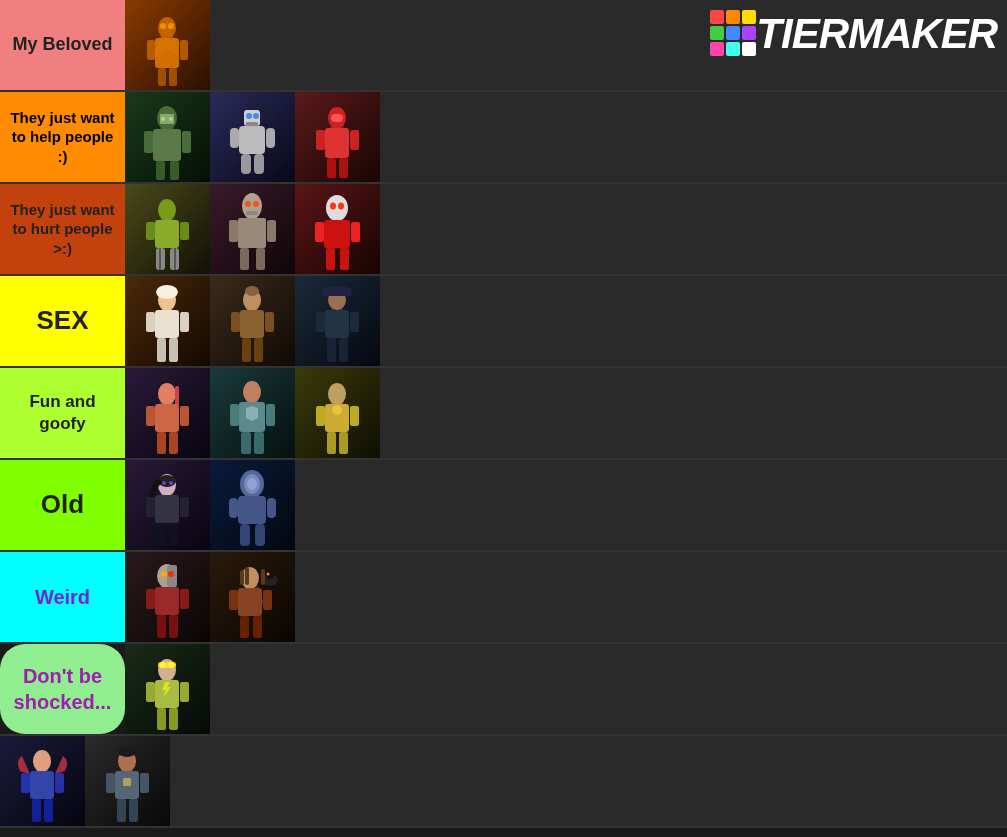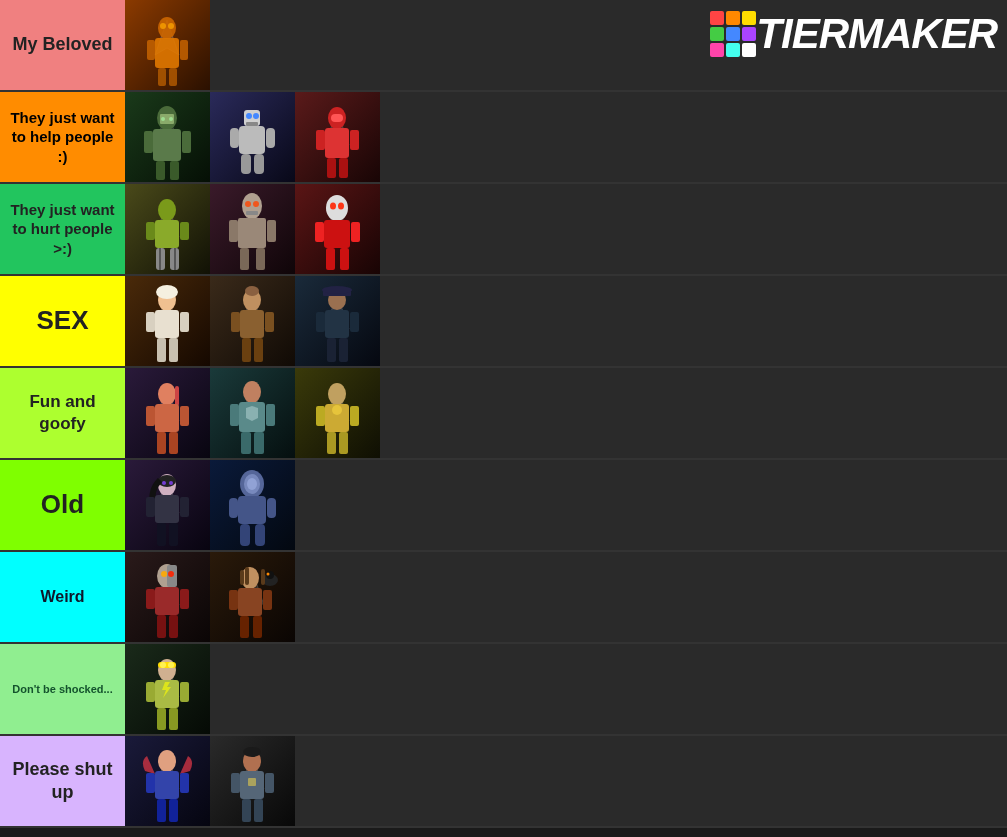--- a/index.html
+++ b/index.html
@@ -16,21 +16,20 @@
       top: 10px;
       right: 10px;
       display: flex;
       align-items: center;
       gap: 8px;
       z-index: 10;
     }
 
     .tiermaker-logo {
       display: flex;
-      align-items: center;
     }
 
     .logo-grid {
       display: grid;
       grid-template-columns: repeat(3, 14px);
       grid-template-rows: repeat(3, 14px);
       gap: 2px;
     }
 
     .logo-cell {
@@ -228,21 +227,21 @@
           <rect x="55" y="38" width="9" height="20" rx="2" fill="#cc2222"></rect>
           <rect x="32" y="66" width="9" height="20" rx="2" fill="#aa1111"></rect>
           <rect x="44" y="66" width="9" height="20" rx="2" fill="#aa1111"></rect>
           <rect x="36" y="22" width="12" height="8" rx="4" fill="#ff5555"></rect>
         </svg>
       </div>
     </div>
   </div>
 
   <div class="tier-row row-hurt">
-    <div class="tier-label" style="background:#22c55e; color:#222; font-size:15px;">They just want to hurt people &gt;:)</div>
+    <div class="tier-label" style="background:#c2410c; color:#222; font-size:15px;">They just want to hurt people &gt;:)</div>
     <div class="tier-items">
 
       <div class="char-placeholder">
         <svg viewBox="0 0 85 90" xmlns="http://www.w3.org/2000/svg">
           <defs>
               <linearGradient id="bg3a" x1="0%" y1="0%" x2="100%" y2="100%">
                 <stop offset="0%" style="stop-color:#4a4a1a"></stop>
                 <stop offset="100%" style="stop-color:#111105"></stop>
               </linearGradient>
             </defs>
@@ -492,21 +491,21 @@
           <rect x="19" y="38" width="9" height="20" rx="4" fill="#445588"></rect>
           <rect x="57" y="38" width="9" height="20" rx="4" fill="#445588"></rect>
           <rect x="30" y="64" width="10" height="22" rx="4" fill="#334477"></rect>
           <rect x="45" y="64" width="10" height="22" rx="4" fill="#334477"></rect>
         </svg>
       </div>
     </div>
   </div>
 
   <div class="tier-row row-weird">
-    <div class="tier-label" style="background:#00ffff; color:#0f172a; font-size:16px;">Weird</div>
+    <div class="tier-label" style="background:#00ffff; color:#6d28d9; font-size:20px;">Weird</div>
     <div class="tier-items">
 
       <div class="char-placeholder">
         <svg viewBox="0 0 85 90" xmlns="http://www.w3.org/2000/svg">
           <defs>
               <linearGradient id="bg7a" x1="0%" y1="0%" x2="100%" y2="100%">
                 <stop offset="0%" style="stop-color:#2a1a1a"></stop>
                 <stop offset="100%" style="stop-color:#0a0505"></stop>
               </linearGradient>
             </defs>
@@ -550,21 +549,21 @@
           <rect x="19" y="38" width="9" height="20" rx="2" fill="#773311"></rect>
           <rect x="53" y="38" width="9" height="20" rx="2" fill="#773311"></rect>
           <rect x="30" y="64" width="9" height="22" rx="2" fill="#662200"></rect>
           <rect x="43" y="64" width="9" height="22" rx="2" fill="#662200"></rect>
         </svg>
       </div>
     </div>
   </div>
 
   <div class="tier-row row-shocked">
-    <div class="tier-label" style="background:#90ee90; color:#14532d; font-size:11px;">Don't be shocked...</div>
+    <div class="tier-label" style="background:#90ee90; color:#a21caf; font-size:20px;border-radius:25px;">Don't be shocked...</div>
     <div class="tier-items">
 
       <div class="char-placeholder">
         <svg viewBox="0 0 85 90" xmlns="http://www.w3.org/2000/svg">
           <defs>
               <linearGradient id="bg8" x1="0%" y1="0%" x2="100%" y2="100%">
                 <stop offset="0%" style="stop-color:#1a2a1a"></stop>
                 <stop offset="100%" style="stop-color:#050a05"></stop>
               </linearGradient>
             </defs>
@@ -582,21 +581,20 @@
           <rect x="32" y="64" width="9" height="22" rx="2" fill="#889922"></rect>
           <rect x="44" y="64" width="9" height="22" rx="2" fill="#889922"></rect>
 
           <path d="M40 38 L37 46 L41 46 L38 54 L46 43 L42 43 L45 38 Z" fill="#ffff00" opacity="0.6"></path>
         </svg>
       </div>
     </div>
   </div>
 
   <div class="tier-row row-shutup">
-    <div class="tier-label" style="background:#d8b4fe; color:#222; font-size:18px;">Please shut up</div>
     <div class="tier-items">
 
       <div class="char-placeholder">
         <svg viewBox="0 0 85 90" xmlns="http://www.w3.org/2000/svg">
           <defs>
               <linearGradient id="bg9a" x1="0%" y1="0%" x2="100%" y2="100%">
                 <stop offset="0%" style="stop-color:#1a1a3a"></stop>
                 <stop offset="100%" style="stop-color:#050510"></stop>
               </linearGradient>
             </defs>

